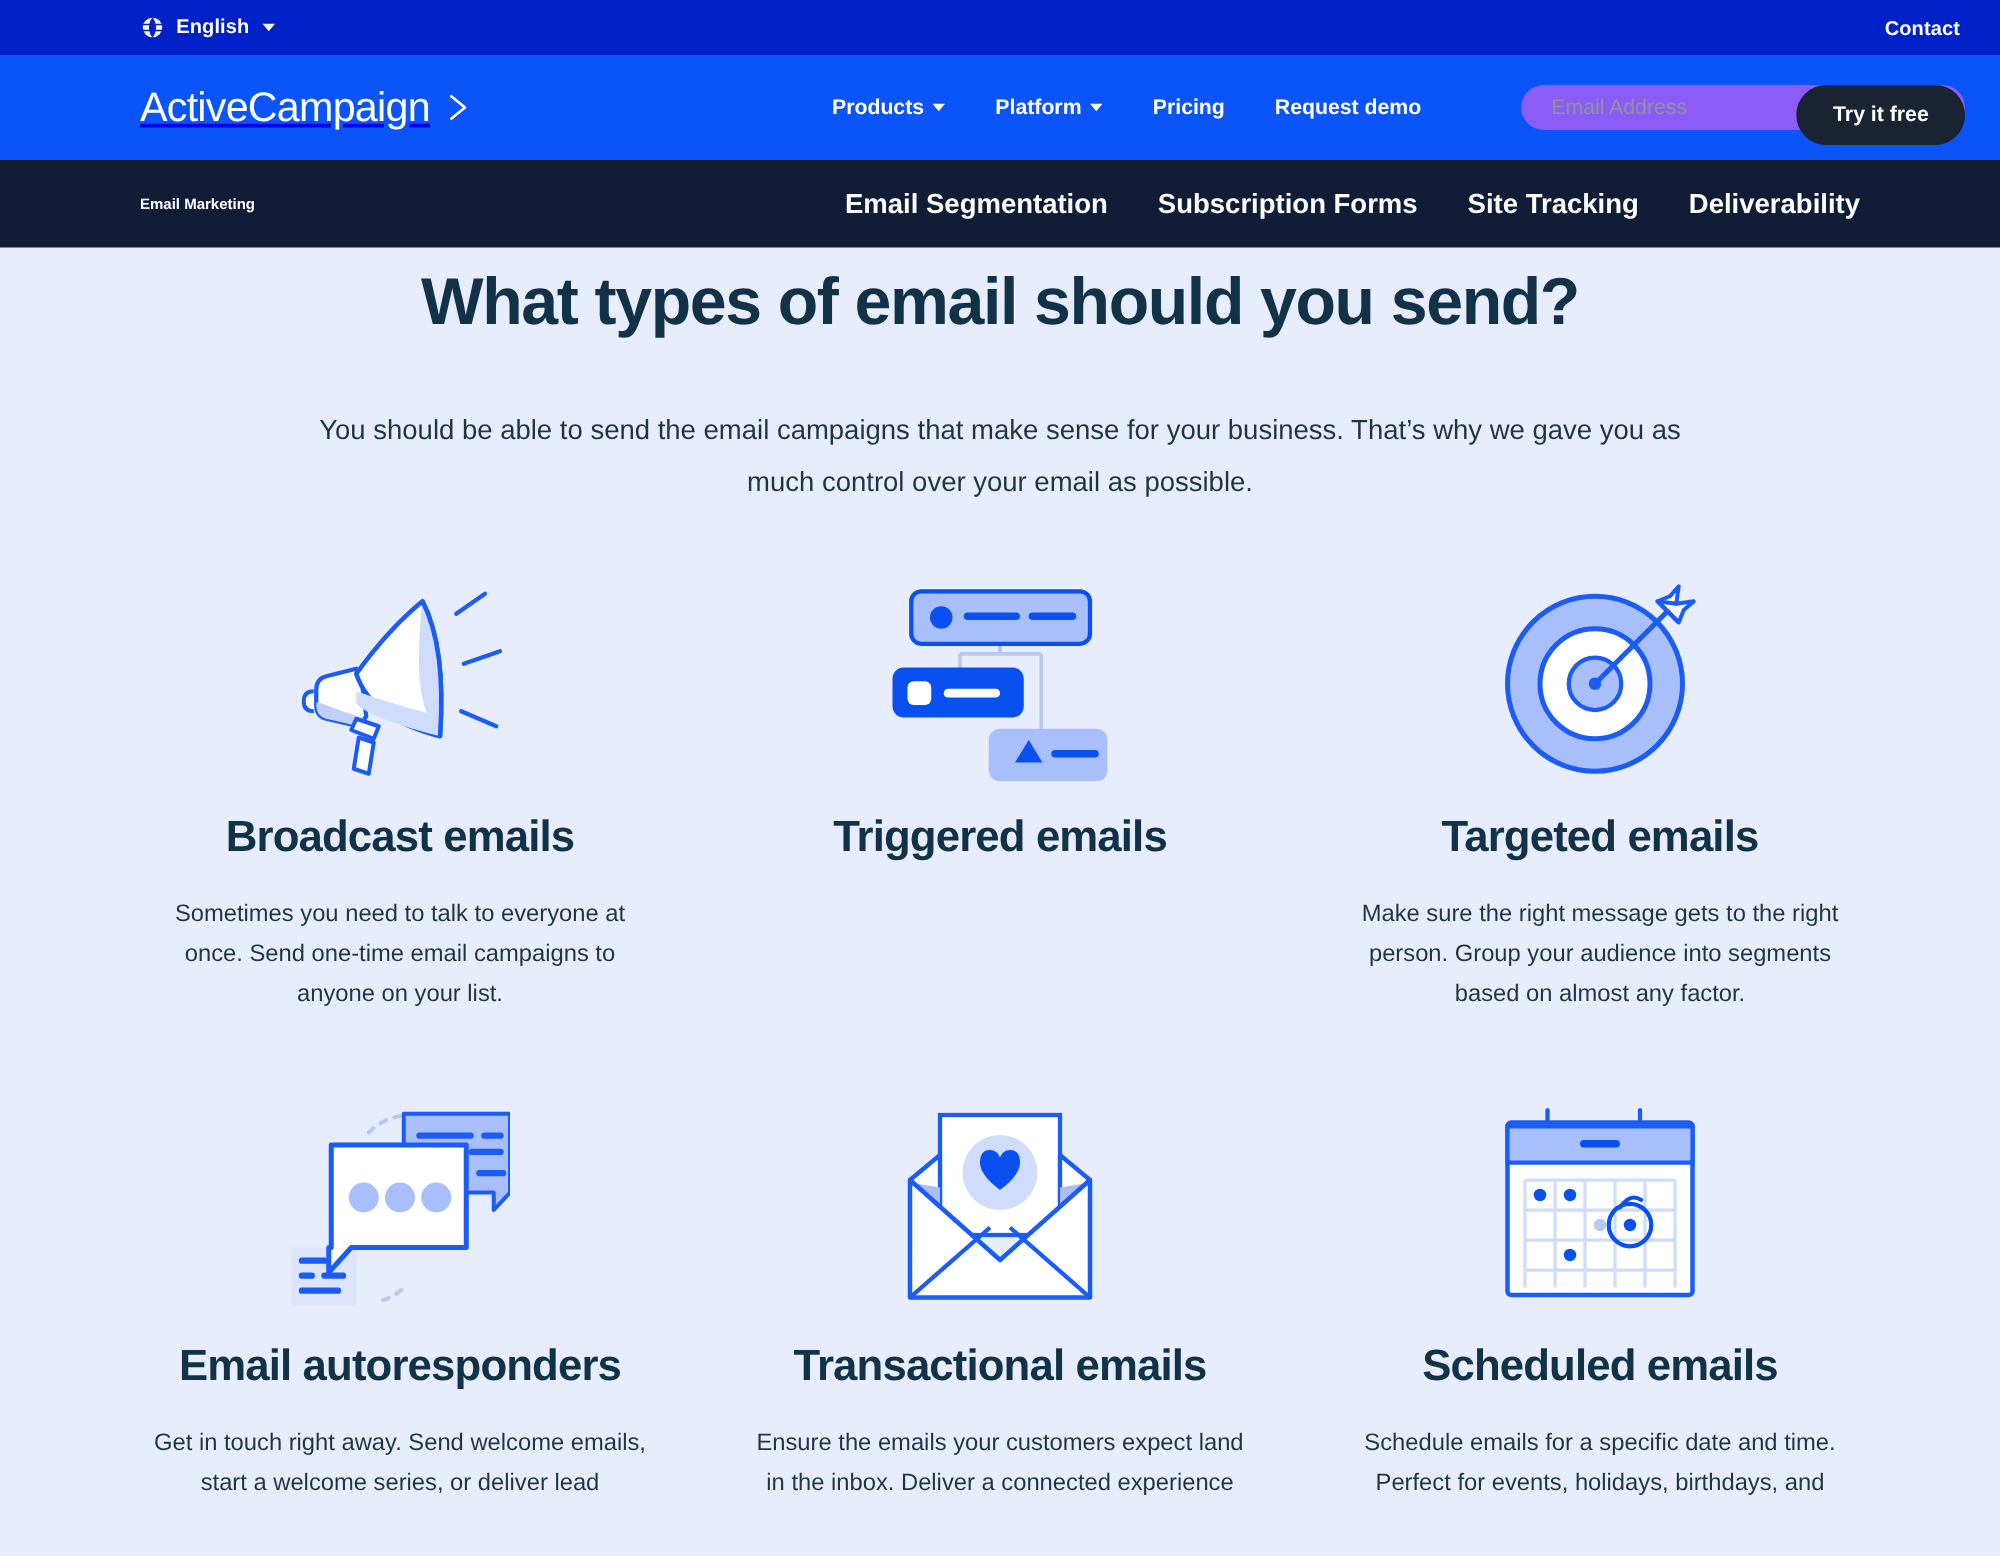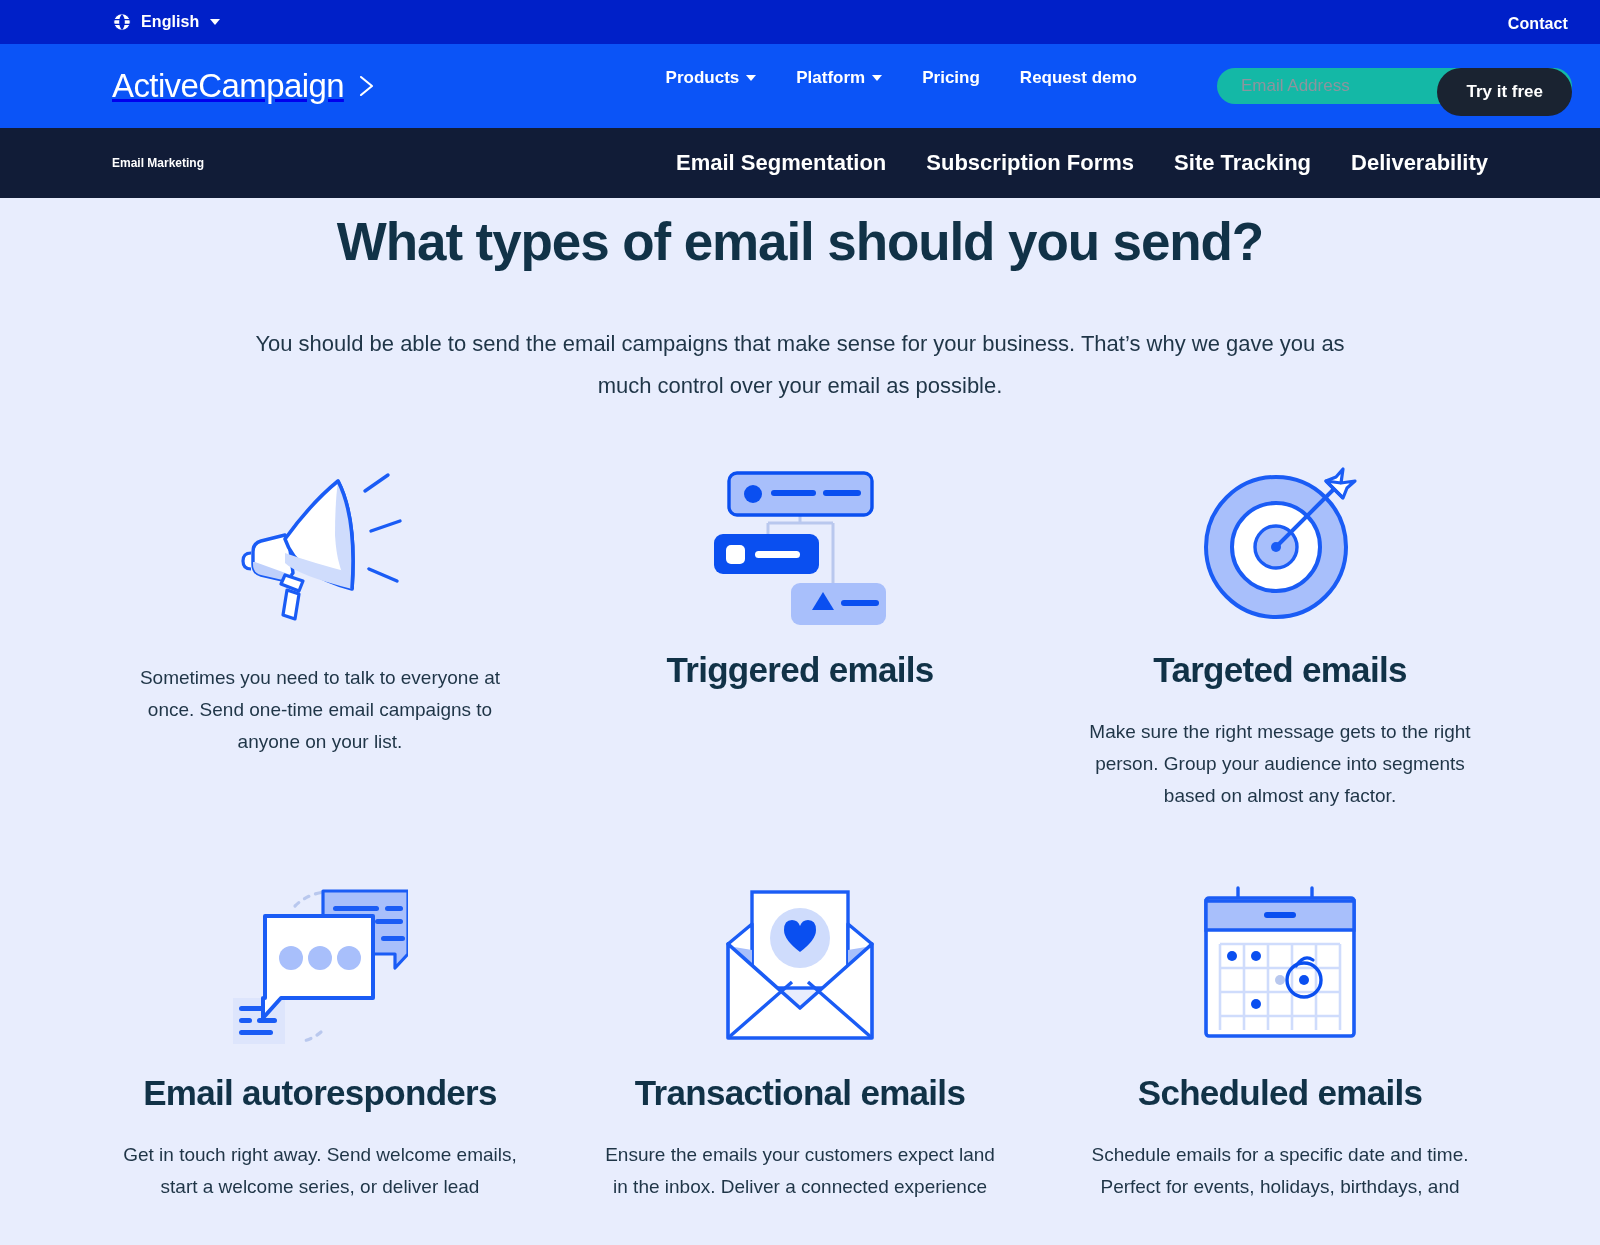--- a/index.html
+++ b/index.html
@@ -56,38 +56,38 @@
   }
   .brand-text{
     color:#fff;
     font-size:33px;
     letter-spacing:-0.6px;
     font-weight:400;
     white-space:nowrap;
   }
   .brand-chevron{ display:block; width:26px; height:26px; margin-left:2px; }
   .nav-links{
-    display:flex; align-items:flex-start; gap:40px;
+    display:flex; align-items:center; gap:40px;
     margin-left:auto;
   }
   .nav-link{
     color:#fff; font-size:17px; font-weight:700; text-decoration:none;
     display:flex; align-items:center; gap:7px; cursor:pointer; white-space:nowrap;
   }
   .nav-caret{
     width:0;height:0;
     border-left:5px solid transparent;
     border-right:5px solid transparent;
     border-top:6px solid #fff;
   }
   .signup-group{
     margin-left:40px;
     position:relative;
     display:flex; align-items:center;
-    background:#14b8a6;
+    background:#8b5cf6;
     border-radius:999px;
     height:36px;
     width:355px;
     padding-left:24px;
   }
   .email-input{
     border:none; outline:none; background:transparent;
     font-family:"Liberation Sans", sans-serif;
     font-size:17px; color:#1d2b3a;
     width:185px;
@@ -271,20 +271,21 @@
         <path d="M62 127 L74 131 L70 156 L58 152 Z" fill="#fff" stroke="#1a5cf5" stroke-width="3.2" stroke-linejoin="round"></path>
         <path d="M113 18 Q132 55 127 126 Q72 112 60 76 Q86 40 113 18 Z" fill="#fff" stroke="#1a5cf5" stroke-width="3.6" stroke-linejoin="round"></path>
         <path d="M113 18 Q132 55 127 126 Q112 110 110 72 Q110 40 113 18 Z" fill="#cfdcfc"></path>
         <path d="M60 90 Q88 100 127 110 L127 126 Q72 112 60 100 Z" fill="#cfdcfc"></path>
         <path d="M113 18 Q132 55 127 126" stroke="#1a5cf5" stroke-width="3.6" fill="none"></path>
         <path d="M140 28 L163 12" stroke="#1a5cf5" stroke-width="3.4" stroke-linecap="round"></path>
         <path d="M146 68 L175 58" stroke="#1a5cf5" stroke-width="3.4" stroke-linecap="round"></path>
         <path d="M144 106 L172 118" stroke="#1a5cf5" stroke-width="3.4" stroke-linecap="round"></path>
       </svg>
     </div>
+    <h3 class="card-title">Broadcast emails</h3>
     <p class="card-desc">Sometimes you need to talk to everyone at once. Send one-time email campaigns to anyone on your list.</p>
   </div>
 
   <div class="card">
     <div class="card-icon">
       <svg width="175" height="165" viewBox="0 0 175 165" fill="none">
         <path d="M87 42 L87 62 M55 62 L55 90 M120 62 L120 126 M55 62 L120 62" stroke="#b9c8ee" stroke-width="3"></path>
         <rect x="16" y="12" width="143" height="42" rx="8" fill="#a8bffb" stroke="#0a4ff0" stroke-width="3.4"></rect>
         <circle cx="40" cy="33" r="9" fill="#0a4ff0"></circle>
         <rect x="58" y="29" width="45" height="6" rx="3" fill="#0a4ff0"></rect>

